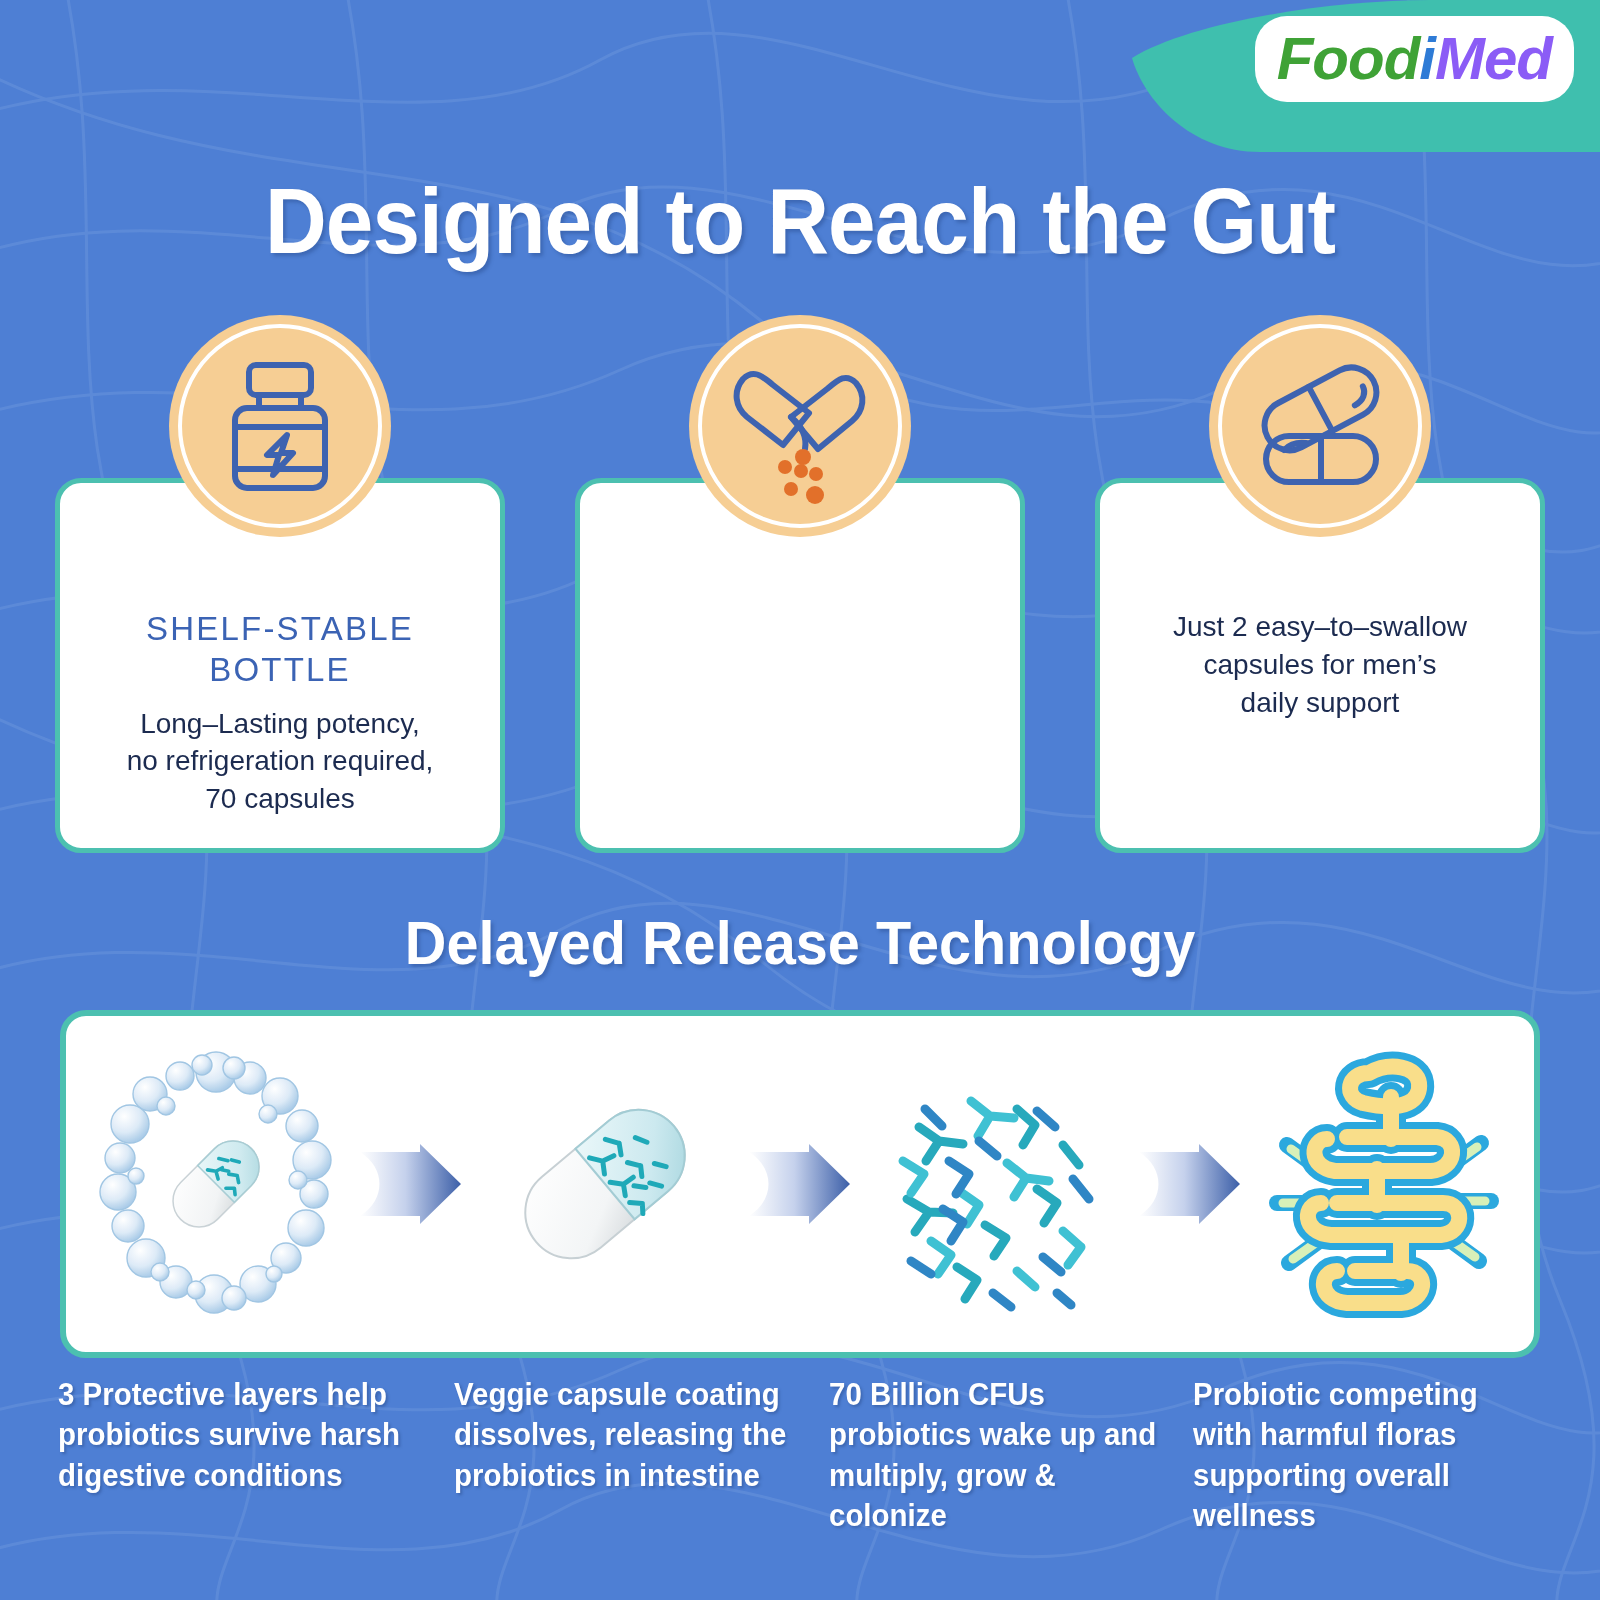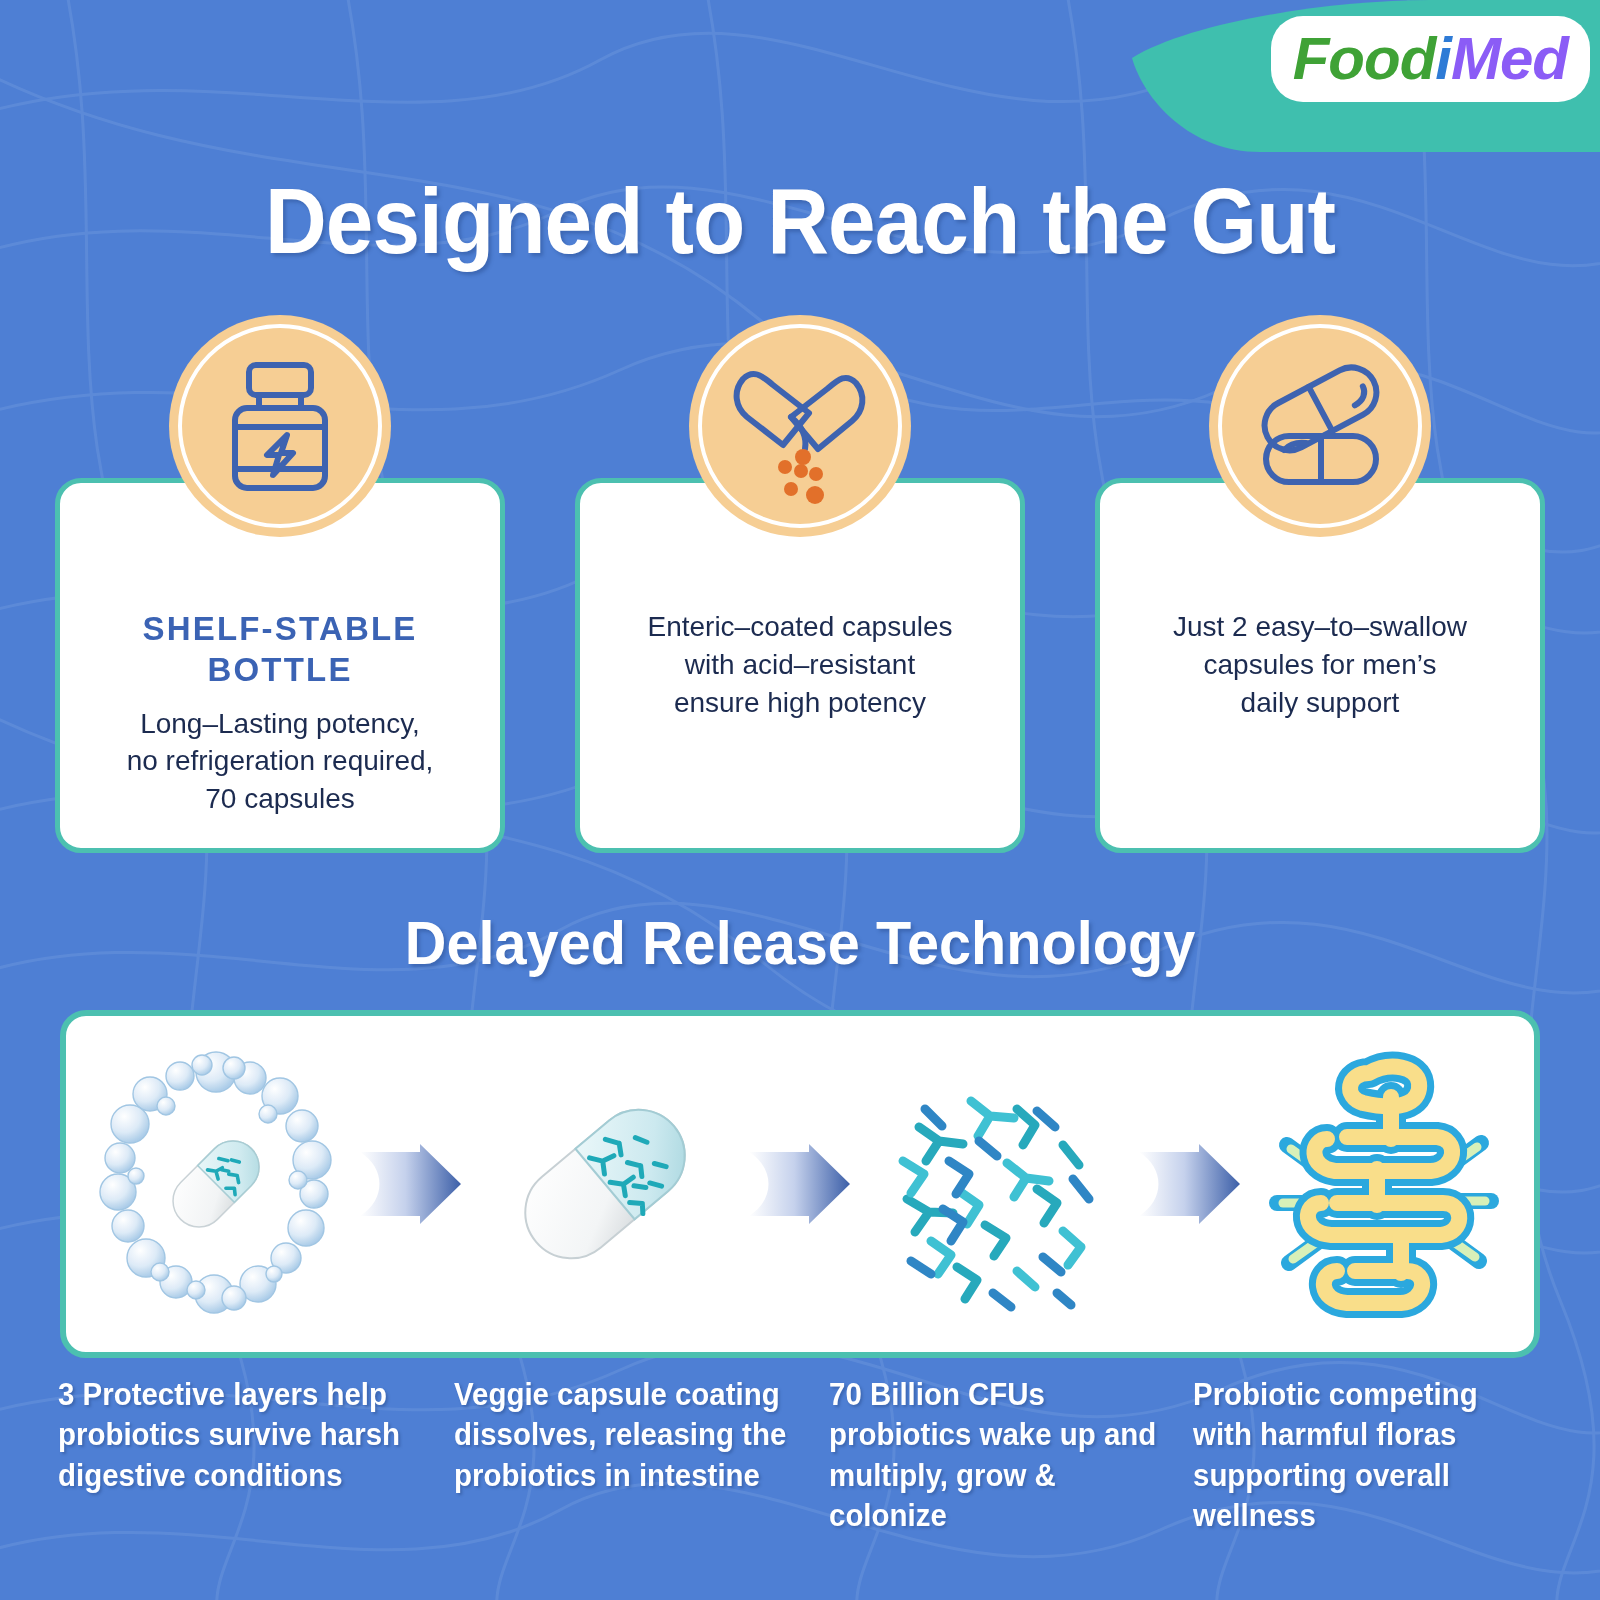--- a/index.html
+++ b/index.html
@@ -14,21 +14,21 @@
 
   
   .bg{position:absolute;inset:0;background:#4E7FD4;}
   .bg-pattern{position:absolute;inset:0;opacity:.55;}
 
   
   .leaf{
     position:absolute;top:0;right:0;width:470px;height:152px;
   }
   .logo-wrap{
-    position:absolute;top:22px;right:16px;
+    position:absolute;top:22px;right:32px;
     display:flex;align-items:center;
     padding:7px 16px;border-radius:26px;background:#ffffff;
     box-shadow:0 0 0 6px #ffffff;
   }
   .logo-txt{font-size:60px;font-weight:bold;font-style:italic;letter-spacing:-1px;line-height:1;}
   .logo-food{color:#3FA236;}
   .logo-i{color:#2E7BD6;}
   .logo-med{color:#8b5cf6;}
 
   
@@ -49,21 +49,21 @@
   
   .cards{position:absolute;top:478px;left:55px;width:1490px;height:380px;
          display:flex;justify-content:space-between;}
   .card{
     position:relative;width:450px;height:375px;
     background:#ffffff;border:5px solid #4CC0B0;border-radius:26px;
     box-sizing:border-box;
     padding-top:125px;text-align:center;
   }
   .card-title{
-    color:#3B63B4;font-size:33px;font-weight:bold;letter-spacing:2.2px;
+    color:#3B63B4;font-size:33px;font-weight:normal;letter-spacing:2.2px;
     line-height:1.25;margin:0 14px 14px;text-transform:uppercase;
   }
   .card-body{
     color:#1C2B50;font-size:28px;line-height:1.35;margin:0 18px;
   }
   .icon-circle{
     position:absolute;top:-168px;left:50%;transform:translateX(-50%);
     width:222px;height:222px;border-radius:50%;
     background:#F6CE94;
     display:flex;align-items:center;justify-content:center;
@@ -166,23 +166,20 @@
           <g fill="#E2702A" stroke="none">
             <circle cx="80" cy="108" r="8"></circle>
             <circle cx="62" cy="118" r="7"></circle>
             <circle cx="78" cy="122" r="7"></circle>
             <circle cx="93" cy="125" r="7"></circle>
             <circle cx="68" cy="140" r="7"></circle>
             <circle cx="92" cy="146" r="9"></circle>
           </g>
         </svg>
       </div>
-      <div class="card-body" style="white-space:pre-line">Enteric–coated capsules
-with acid–resistant
-ensure high potency</div>
     </div>
 
     <div class="card">
       <div class="icon-circle">
         <svg width="152" height="152" viewBox="0 0 152 152" fill="none" stroke="#3E63B0" stroke-width="6" stroke-linejoin="round" stroke-linecap="round">
           <g transform="rotate(-28 76 58)">
             <rect x="16" y="34" width="120" height="50" rx="25"></rect>
             <line x1="76" y1="34" x2="76" y2="84"></line>
             <path d="M108 72 C 118 72, 124 66, 124 59"></path>
           </g>

